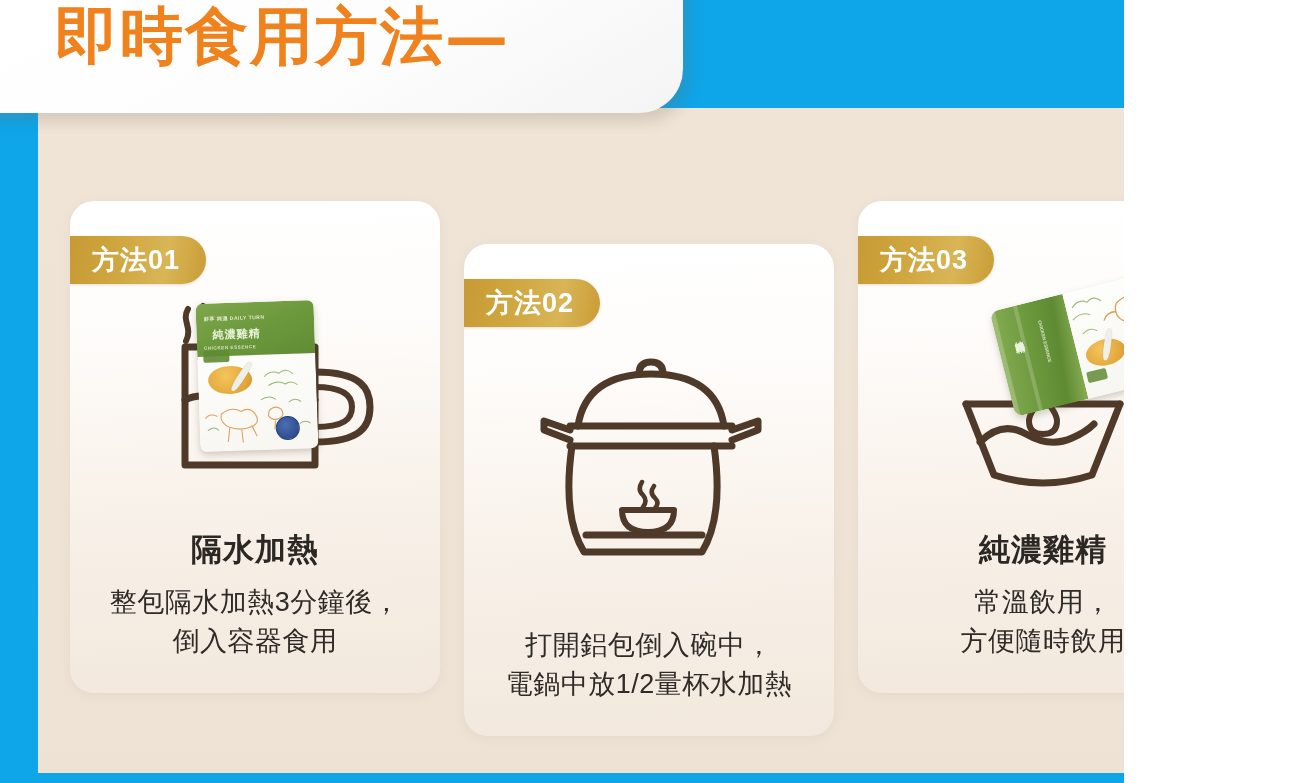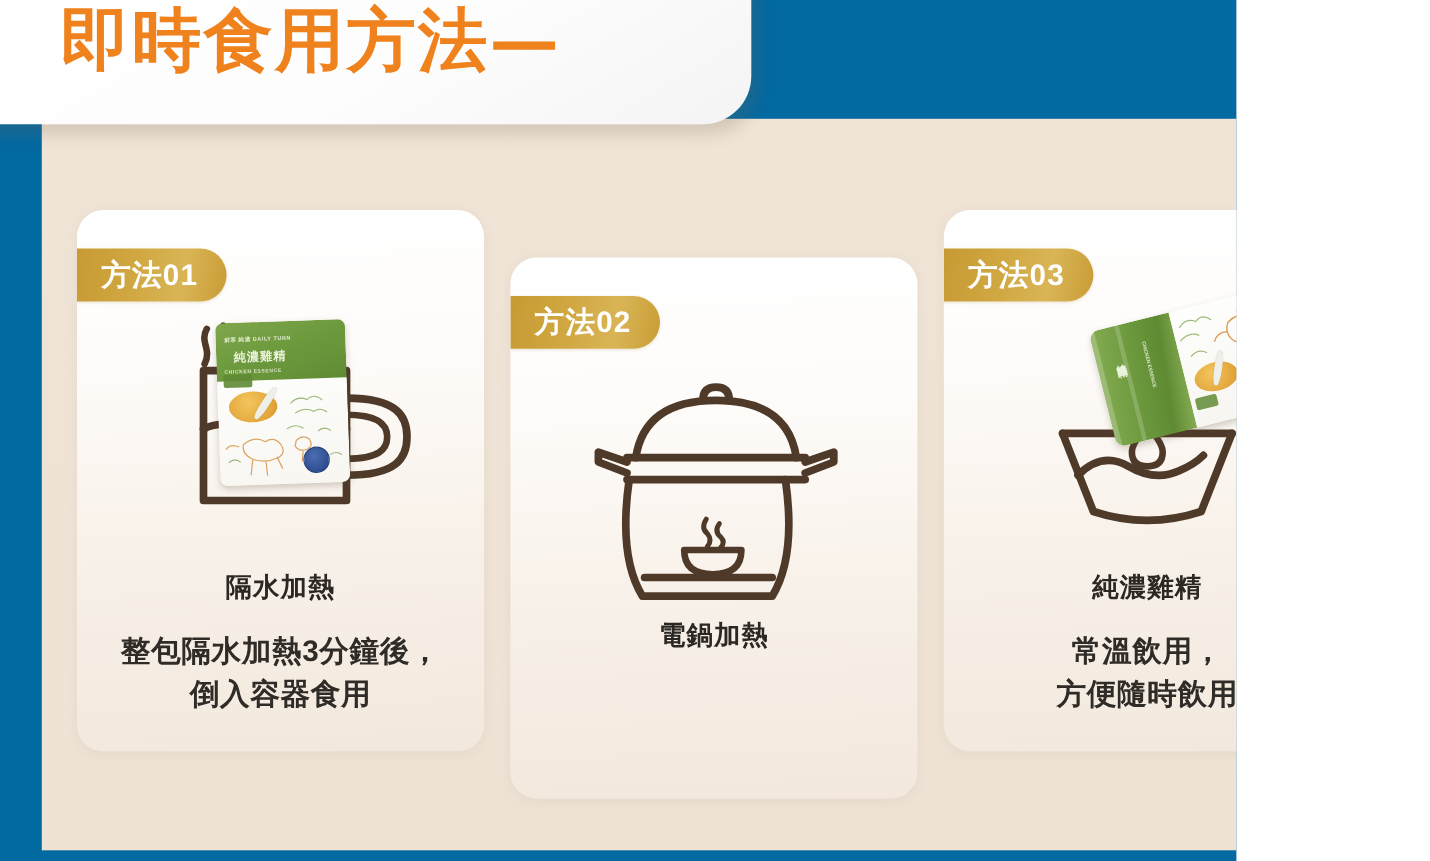--- a/index.html
+++ b/index.html
@@ -3,21 +3,21 @@
 <meta charset="utf-8">
 <style>
   html,body{margin:0;padding:0;}
   body{
     width:1300px;height:783px;
     background:#ffffff;
     font-family:"Liberation Sans","DejaVu Sans",sans-serif;
     overflow:hidden;
     position:relative;
   }
-  #stage{position:relative;width:1124px;height:783px;overflow:hidden;background:#0369a1;}
+  #stage{position:relative;width:1124px;height:783px;overflow:hidden;background:#0ea5e9;}
 
   
   .bg-panel{
     position:absolute;left:38px;top:108px;width:1220px;height:665px;
     background:linear-gradient(180deg,#EFE4D6 0%,#EEE3D5 55%,#EDE2D4 100%);
   }
 
   
   .header-bar{
     position:absolute;left:-20px;top:-14px;width:703px;height:127px;
@@ -33,21 +33,21 @@
     font-size:63px;
     letter-spacing:2px;
     color:#F0821E;
     white-space:nowrap;
     line-height:1.35;
     text-shadow:0 1px 0 rgba(255,255,255,.6);
   }
 
   
   .cards{
-    position:absolute;left:38px;top:191px;width:1220px;height:495px;
+    position:absolute;left:38px;top:201px;width:1220px;height:495px;
   }
   .card{
     position:absolute;top:0;width:370px;height:492px;
     border-radius:24px;
     background:linear-gradient(178deg,#FFFFFF 0%,#FEFCFA 26%,#F8F1E9 62%,#F2E8DD 100%);
     box-shadow:0 2px 10px rgba(160,135,110,.10);
     overflow:hidden;
   }
   .card.c1{left:32px;}
   .card.c2{left:426px;margin-top:43px;}
@@ -68,32 +68,32 @@
   }
 
   .illus{
     position:absolute;left:0;top:86px;width:370px;height:240px;
   }
   .illus svg{position:absolute;left:0;top:0;}
 
   .card-title{
     position:absolute;left:0;top:330px;width:370px;
     text-align:center;
-    font-size:24px;font-weight:700;color:#2B2723;
+    font-size:31px;font-weight:700;color:#2B2723;
     letter-spacing:1px;
     line-height:1.2;
   }
   .card-desc{
     position:absolute;left:0;top:382px;width:370px;
     text-align:center;
     font-size:27px;color:#2F2B27;
     line-height:1.45;
     letter-spacing:.5px;
     white-space:pre-line;
-    font-weight:700;
+    font-weight:400;
   }
 
   
   .pk{position:absolute;border-radius:7px;overflow:hidden;
      box-shadow:0 3px 7px rgba(90,70,50,.26);}
   .pk .green{
     position:absolute;left:0;top:0;width:100%;height:38%;
     background:linear-gradient(160deg,#7FA64A 0%,#6E9A3E 45%,#5F8B34 100%);
   }
   .pk .white{
@@ -208,21 +208,22 @@
             <path d="M122 205 L238 205"></path>
 
             <path d="M158 180 q0 22 26 22 q26 0 26 -22 z" stroke-width="6"></path>
 
             <path d="M178 152 q-5 8 1 13 q5 6 0 12" stroke-width="4.5"></path>
             <path d="M190 156 q-5 7 1 12 q5 5 0 10" stroke-width="4.5"></path>
           </g>
         </svg>
       </div>
 
-      <div class="card-title">電鍋加熱</div>
+      <div class="card-desc">打開鋁包倒入碗中，
+電鍋中放1/2量杯水加熱</div>
     </div>
 
     <div class="card c3">
       <div class="badge">方法03</div>
 
       <div class="illus">
         <svg width="370" height="240" viewBox="0 0 370 240">
           <g fill="none" stroke="#4F3A2A" stroke-width="7" stroke-linecap="round" stroke-linejoin="round">
 
             <path d="M108 117 L262 117"></path>

